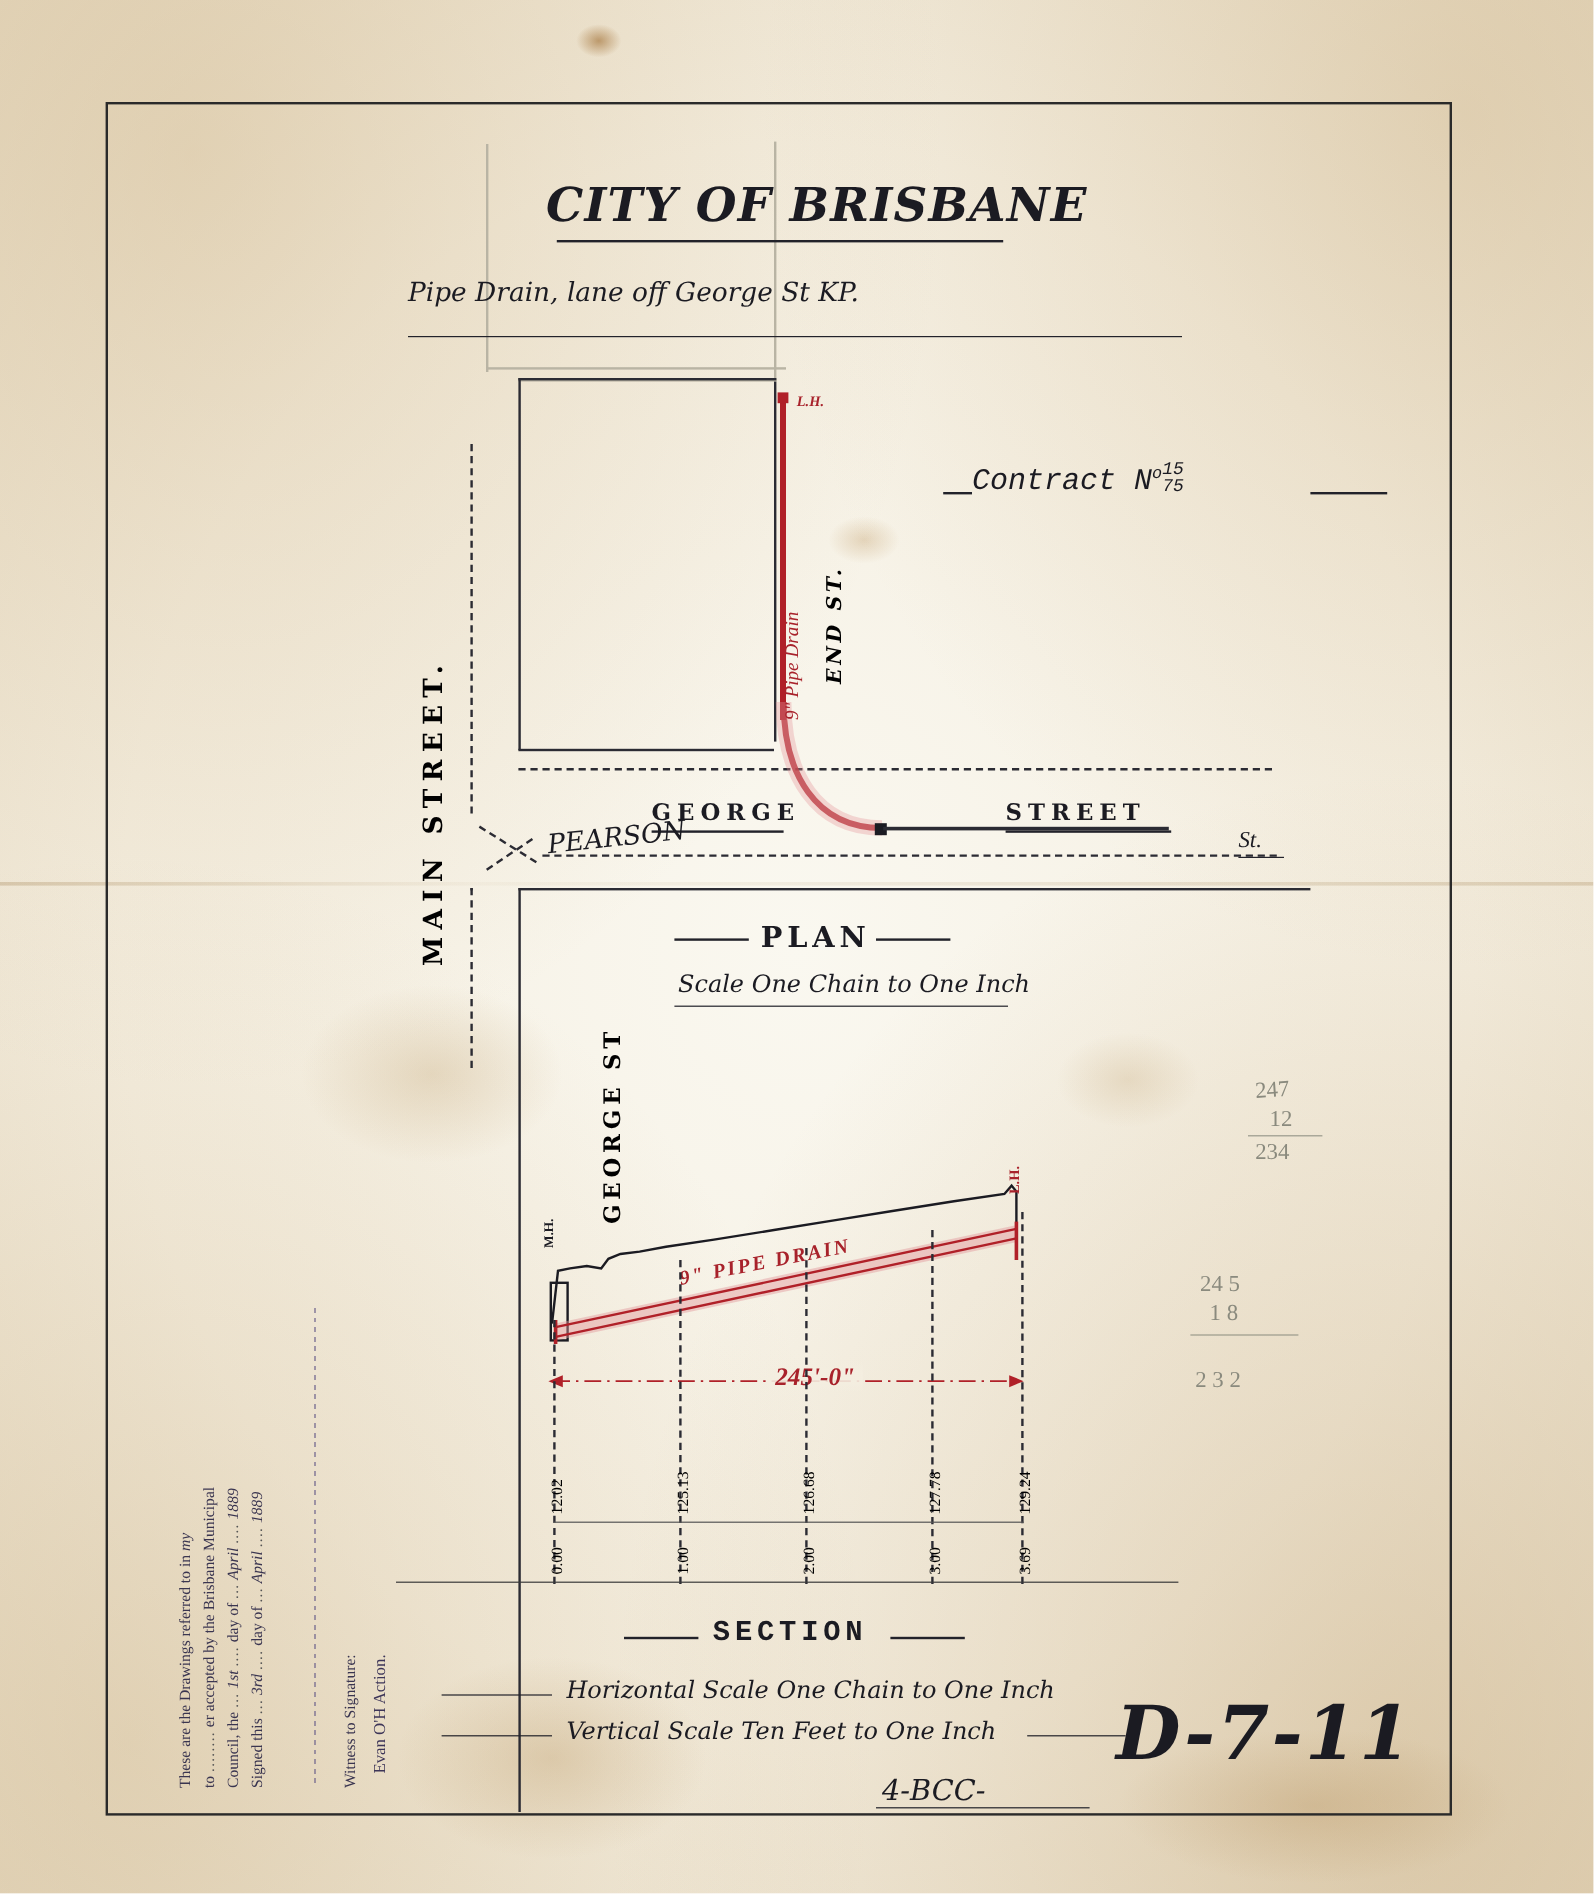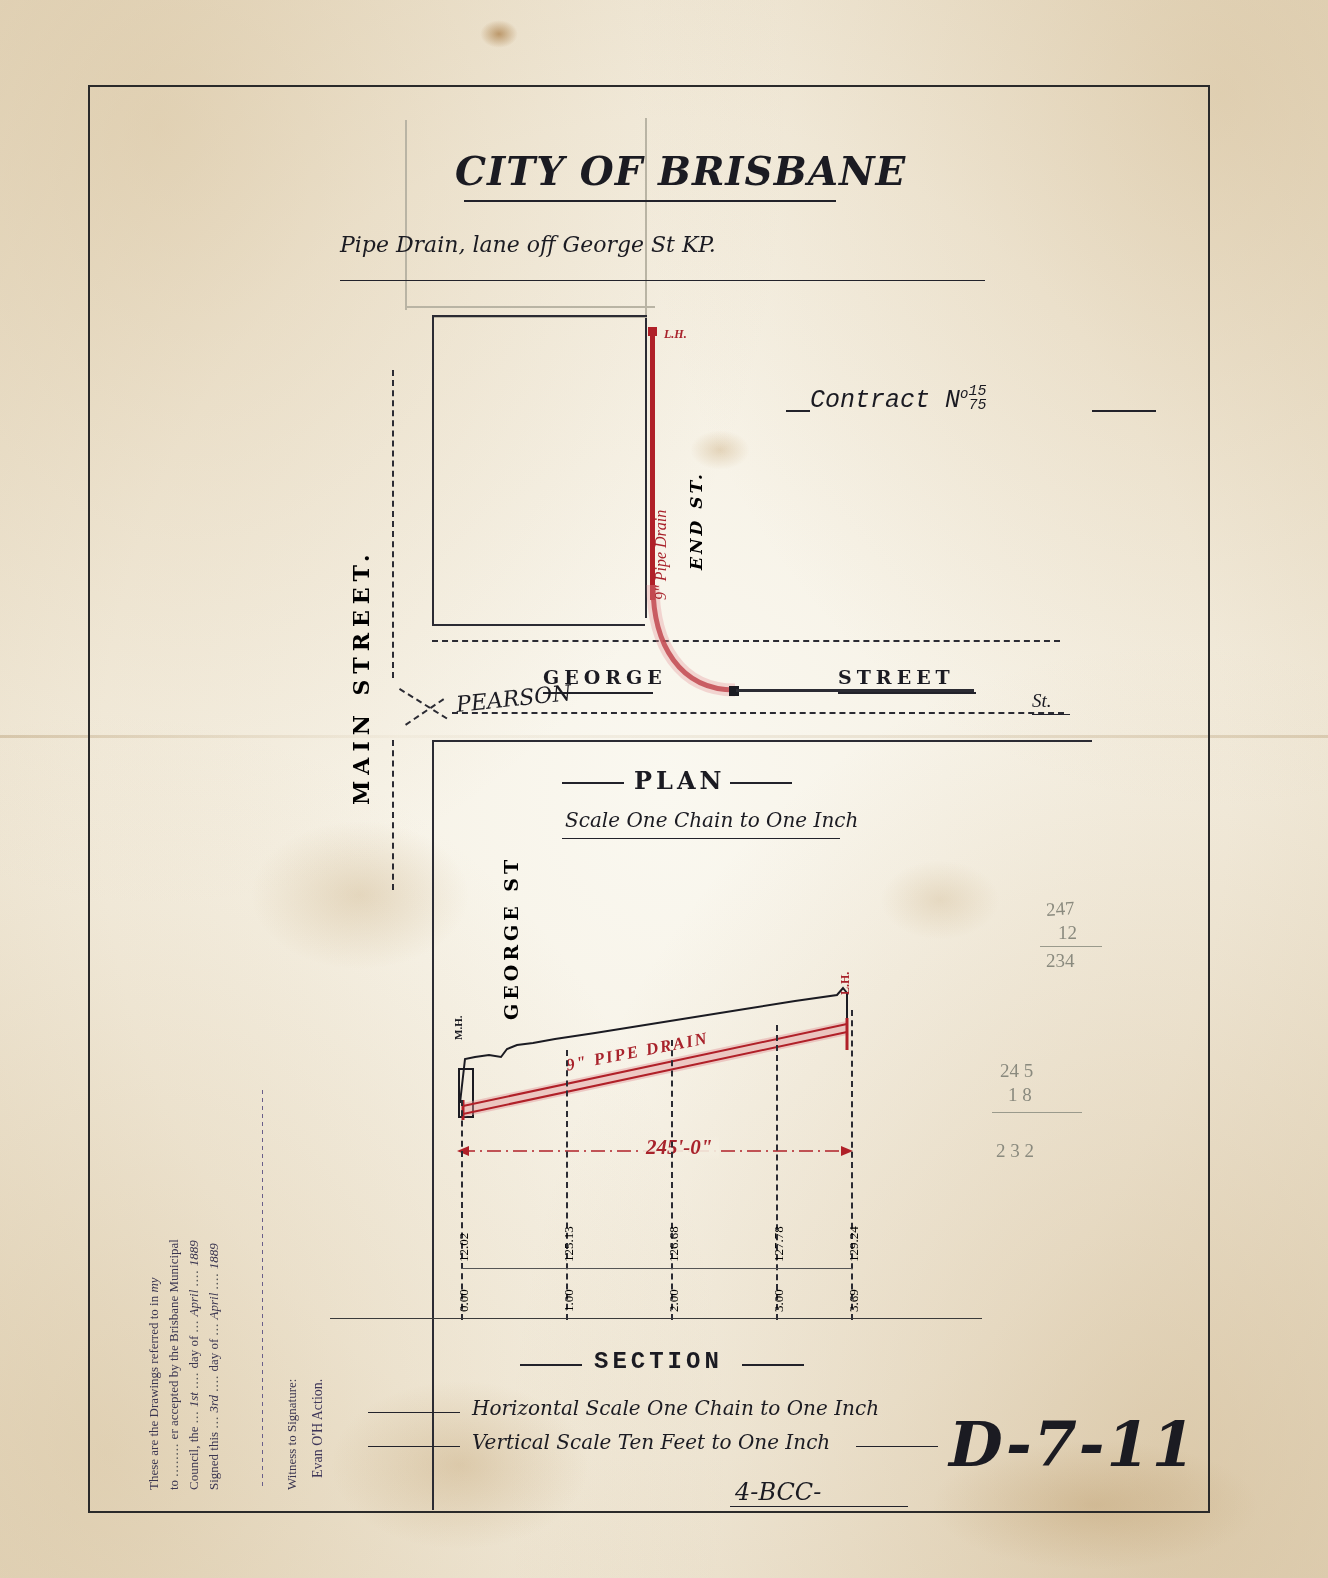--- a/index.html
+++ b/index.html
@@ -142,21 +142,20 @@
   .cert .ins { font-style: italic; }
   
   #sheet-id {
     left: 930px;
     top: 1408px;
     font-size: 62px;
     font-weight: bold;
     font-style: italic;
     font-family: "DejaVu Serif", serif;
     letter-spacing: 2px;
-    margin-left: 19px;
   }
   #bcc {
     left: 735px;
     top: 1478px;
     font-size: 24px;
     font-style: italic;
     font-family: "DejaVu Serif", serif;
   }
   
   .calc {

